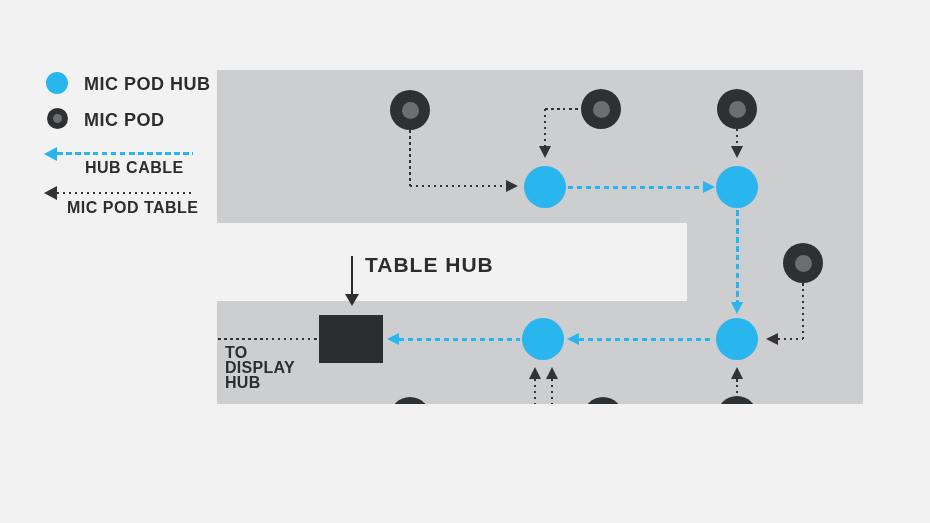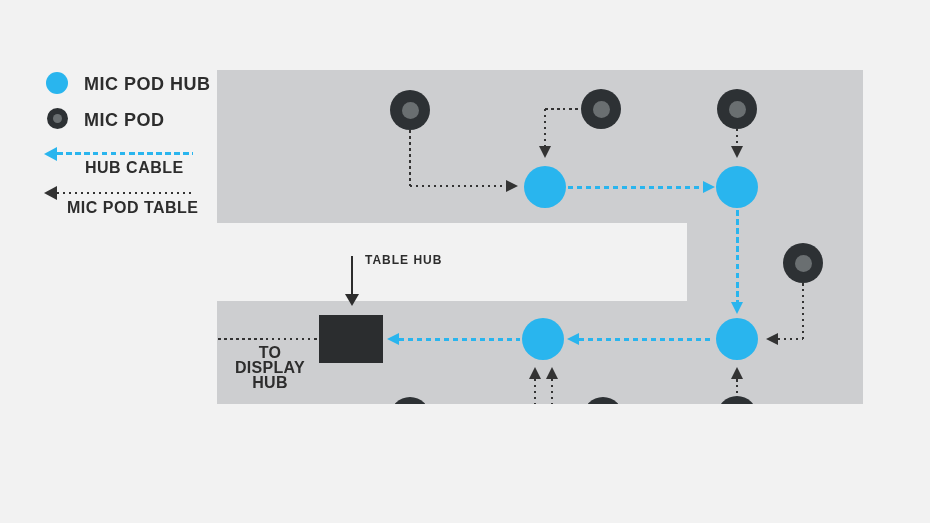--- a/index.html
+++ b/index.html
@@ -9,39 +9,39 @@
     font-family:"Liberation Sans", sans-serif;
     color:#2d2d2d;
   }
   .surface{position:absolute;background:#cdced0;}
   .lbl{
     position:absolute;font-weight:bold;letter-spacing:.5px;color:#2d2d2d;
     white-space:nowrap;line-height:1;
   }
   .lbl-18{font-size:18px;}
   .lbl-16{font-size:16px;}
-  .lbl-20{font-size:12px;letter-spacing:1px;}
+  .lbl-20{font-size:21px;letter-spacing:1px;}
   
   .sw-hub{position:absolute;left:46px;top:72px;width:22px;height:22px;border-radius:50%;background:#29b5ee;}
   .sw-pod{position:absolute;left:47px;top:108px;width:21px;height:21px;border-radius:50%;background:#2d3134;}
   .sw-pod-inner{position:absolute;left:6px;top:6px;width:9px;height:9px;border-radius:50%;background:#6a6f71;}
   
   .leg-line-blue{position:absolute;left:57px;top:152px;width:136px;height:3px;
     background:repeating-linear-gradient(to right,#29b5ee 0 5.5px,transparent 5.5px 9px);}
   .leg-line-black{position:absolute;left:57px;top:192px;width:136px;height:2px;
     background:repeating-linear-gradient(to right,#333333 0 2.5px,transparent 2.5px 6px);}
   .leg-tri{position:absolute;width:0;height:0;border-top:7px solid transparent;border-bottom:7px solid transparent;}
   .leg-tri-blue{left:44px;top:146.5px;border-right:13px solid #29b5ee;}
   .leg-tri-black{left:44px;top:186px;border-right:13px solid #333333;}
   
   .hub-box{position:absolute;left:319px;top:315px;width:64px;height:48px;background:#2b2d2f;}
   .th-arrow-line{position:absolute;left:351px;top:256px;width:2px;height:38px;background:#2d2d2d;}
   .th-arrow-head{position:absolute;left:345px;top:294px;width:0;height:0;
     border-left:7px solid transparent;border-right:7px solid transparent;border-top:12px solid #2d2d2d;}
-  .to-display{position:absolute;left:225px;top:345px;width:90px;text-align:center;
+  .to-display{position:absolute;left:225px;top:345px;width:90px;text-align:left;
     font-weight:bold;font-size:16px;line-height:15px;letter-spacing:.3px;}
   .to-display span{display:block;}
 </style>
 </head>
 <body>
 
 <div id="stage">
 
   <div class="surface" style="left:217px;top:70px;width:646px;height:153px;"></div>
   <div class="surface" style="left:687px;top:223px;width:176px;height:78px;"></div>

